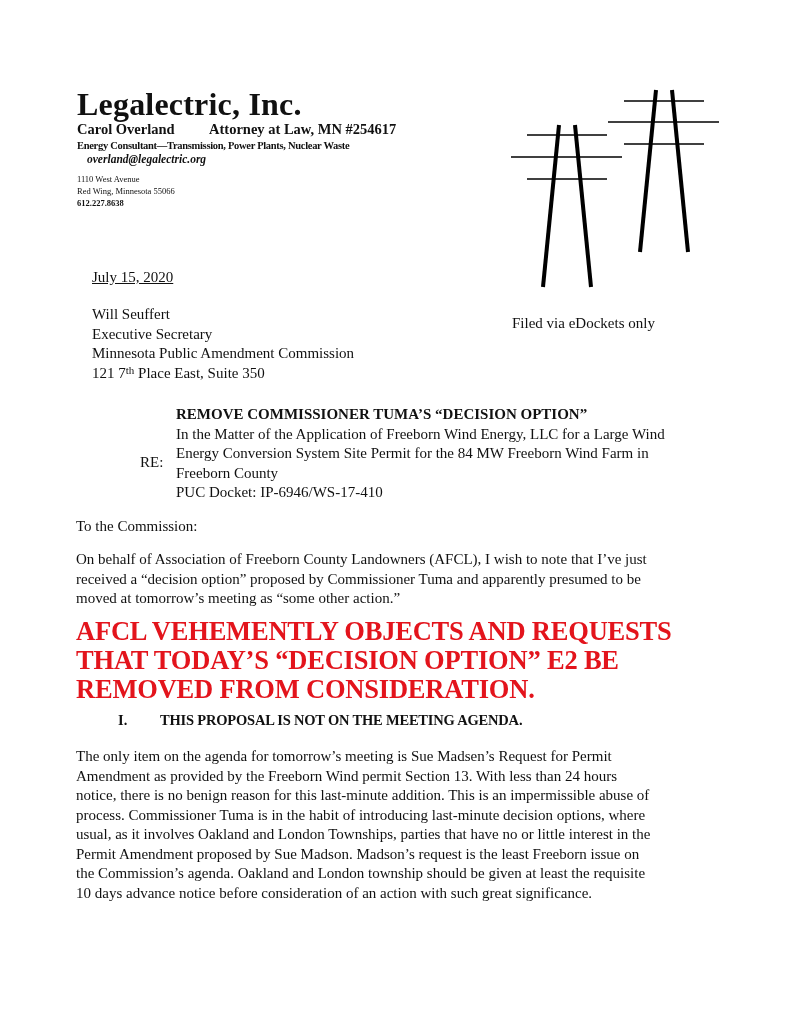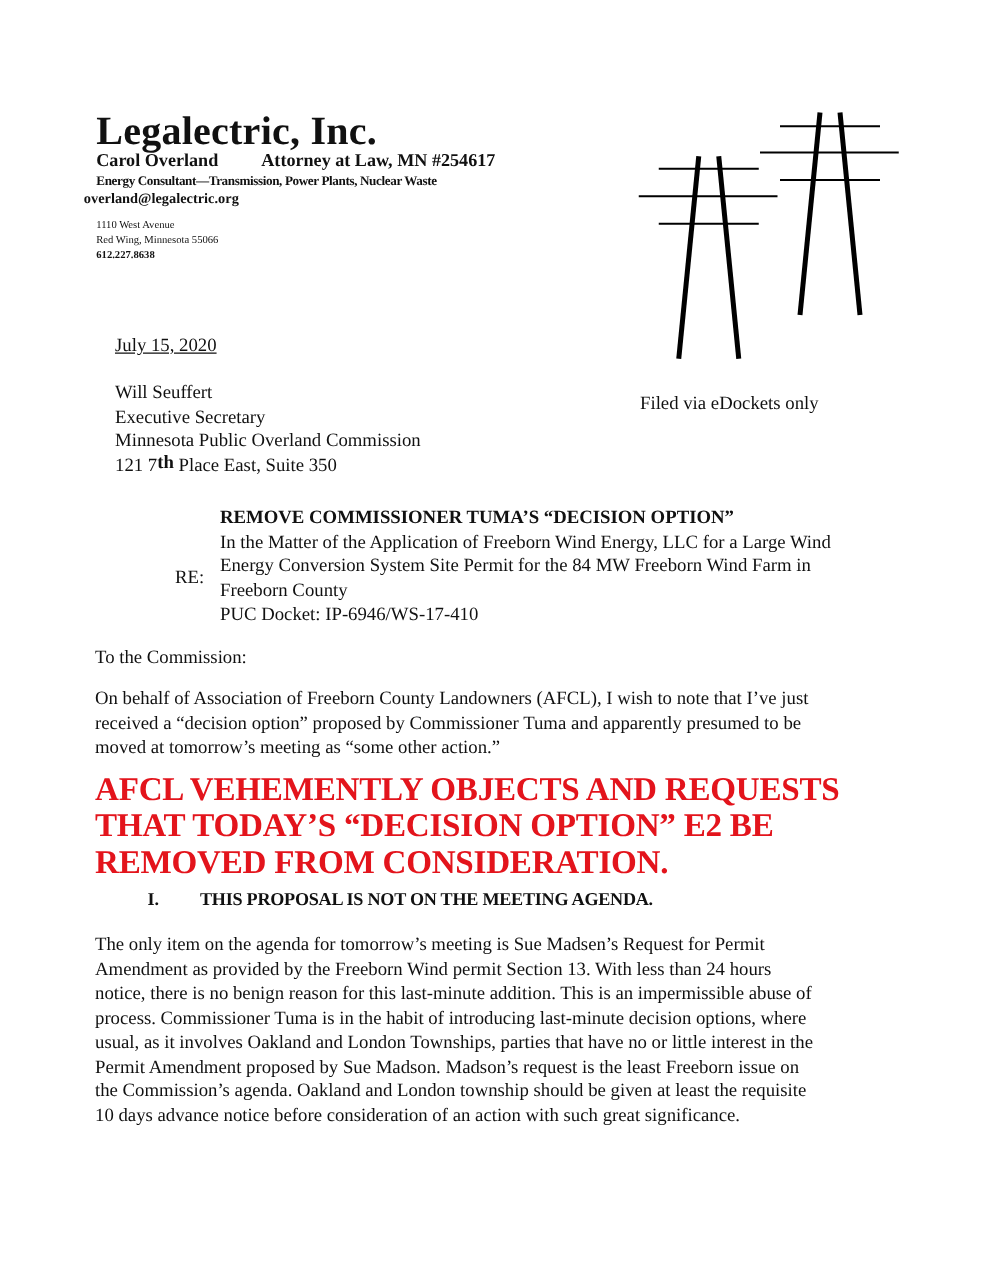--- a/index.html
+++ b/index.html
@@ -3,34 +3,34 @@
 <meta charset="utf-8">
 <style>
   html, body { margin: 0; padding: 0; background: #ffffff; }
   body { width: 791px; height: 1024px; position: relative; overflow: hidden; color: #111; }
   .abs { position: absolute; }
   .serif { font-family: "Liberation Serif", "DejaVu Serif", serif; }
   .lh-name { left: 77px; top: 86px; font-size: 32px; font-weight: bold; letter-spacing: 0.2px; }
   .lh-row2 { left: 77px; top: 121px; font-size: 14.5px; font-weight: bold; }
   .lh-row2 .att { position: absolute; left: 132px; white-space: nowrap; }
   .lh-sub { left: 77px; top: 140px; font-size: 10.5px; font-weight: bold; white-space: nowrap; letter-spacing: -0.3px; }
-  .lh-email { left: 67px; top: 153px; font-size: 11.5px; font-weight: bold; }
+  .lh-email { left: 87px; top: 153px; font-size: 11.5px; font-weight: bold; font-style: italic; }
   .lh-addr { left: 77px; font-size: 8.5px; line-height: 10px; }
   .lh-addr.a1 { top: 174px; }
   .lh-addr.a2 { top: 186px; }
   .lh-addr.a3 { top: 198px; font-weight: bold; }
 
   .towers { left: 500px; top: 80px; width: 230px; height: 220px; }
 
   .body-text { font-size: 15px; line-height: 19.5px; }
   .date { left: 92px; top: 268px; text-decoration: underline; }
   .recip { left: 92px; top: 305px; }
   .recip div { line-height: 19.5px; }
   .filed { left: 512px; top: 314px; }
-  sup { font-size: 15px; vertical-align: top; line-height: 10px; position: relative; top: 1px; font-weight: bold; }
+  sup { font-size: 11px; vertical-align: top; line-height: 10px; position: relative; top: 1px; }
 
   .re-label { left: 140px; top: 405px; margin-top: 48px; }
   .re-block { left: 176px; top: 405px; width: 560px; }
   .re-block .re-title { font-weight: bold; }
 
   .salutation { left: 76px; top: 517px; }
   .para1 { left: 76px; top: 550px; width: 650px; }
   .red-head { left: 76px; top: 617px; width: 620px; font-size: 26.5px; font-weight: bold; color: #e3141c; line-height: 29px; letter-spacing: -0.2px; }
   .sec-num { left: 118px; top: 712px; font-weight: bold; font-size: 14.5px; }
   .sec-title { left: 160px; top: 712px; font-weight: bold; font-size: 14.5px; letter-spacing: -0.2px; }
@@ -66,21 +66,21 @@
     <line x1="156" y1="10" x2="140" y2="172" stroke-width="4"></line>
     <line x1="172" y1="10" x2="188" y2="172" stroke-width="4"></line>
   </g>
 </svg>
 
 <div class="abs serif body-text date">July 15, 2020</div>
 
 <div class="abs serif body-text recip">
   <div>Will Seuffert</div>
   <div>Executive Secretary</div>
-  <div>Minnesota Public Overland Commission</div>
+  <div>Minnesota Public Amendment Commission</div>
   <div><span>121 7</span><sup>th</sup><span> Place East, Suite 350</span></div>
 </div>
 
 <div class="abs serif body-text filed">Filed via eDockets only</div>
 
 <div class="abs serif body-text re-label">RE:</div>
 <div class="abs serif body-text re-block">
   <div class="re-title">REMOVE COMMISSIONER TUMA’S “DECISION OPTION”</div>
   <div>In the Matter of the Application of Freeborn Wind Energy, LLC for a Large Wind</div>
   <div>Energy Conversion System Site Permit for the 84 MW Freeborn Wind Farm in</div>

